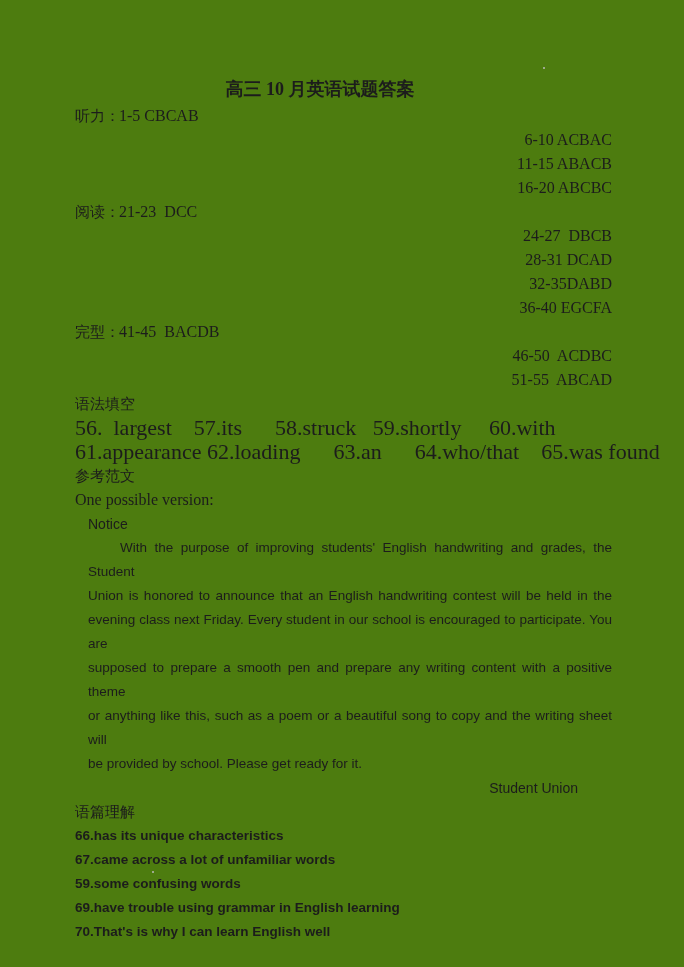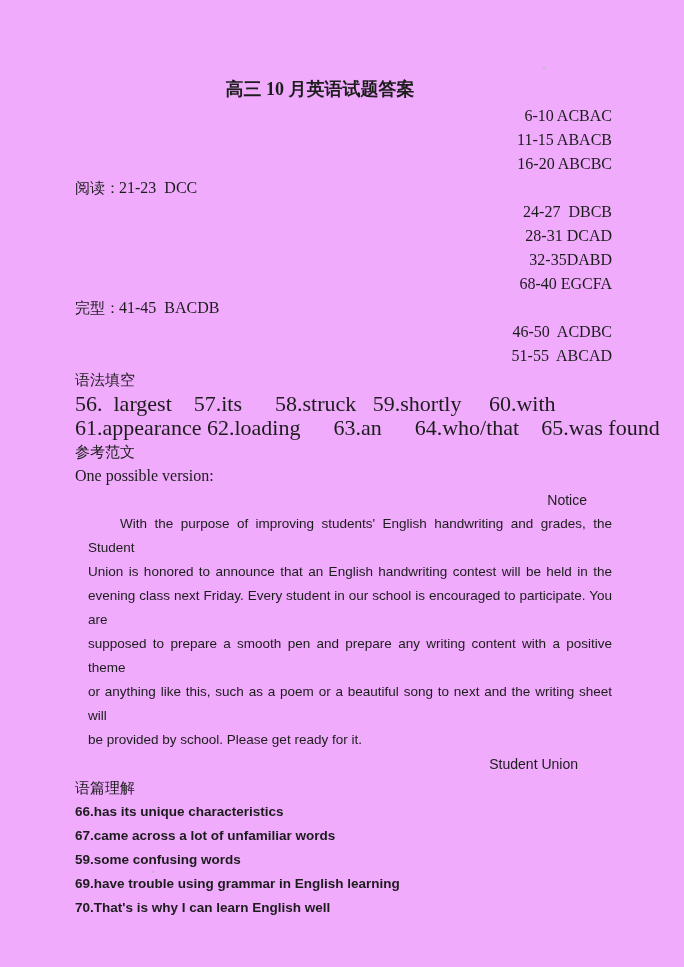--- a/index.html
+++ b/index.html
@@ -1,20 +1,20 @@
 <!DOCTYPE html>
 <html><head>
 <meta charset="utf-8">
 <style>
   html, body { margin: 0; padding: 0; background: #ffffff; }
   .page {
     position: relative;
     width: 684px;
     height: 967px;
-    background: #f0abfc;
+    background: #4d7c0f;
     color: #1c1c1c;
     overflow: hidden;
   }
   .content {
     position: absolute;
     left: 75px;
     top: 76px;
     width: 537px;
   }
   .serif { font-family: "Liberation Serif", "DejaVu Serif", serif; }
@@ -64,21 +64,21 @@
     line-height: 24px;
   }
 
   .essay-block {
     margin-left: 13px;
     width: 524px;
     font-size: 13.5px;
     line-height: 24px;
   }
   .essay-title {
-    text-align: right;
+    text-align: left;
     padding-right: 25px;
     font-size: 14px;
   }
   .essay-line {
     text-align: justify;
     text-align-last: justify;
   }
   .essay-line.first { text-indent: 32px; }
   .essay-line.last  { text-align-last: left; }
   .signature {
@@ -107,34 +107,38 @@
 <body>
 
 <div class="page">
   <div class="content">
 
     <div class="doc-title serif">高三 10 月英语试题答案</div>
 
     <div class="answer-key">
 
       <div class="ak-section">
+        <div class="ak-first">
+          <span class="ak-label serif">听力：</span>
+          <span class="ak-ans serif">1-5 CBCAB</span>
+        </div>
         <div class="ak-cont serif">6-10 ACBAC</div>
         <div class="ak-cont serif">11-15 ABACB</div>
         <div class="ak-cont serif" style="padding-left:42px">16-20 ABCBC</div>
       </div>
 
       <div class="ak-section">
         <div class="ak-first">
           <span class="ak-label serif">阅读：</span>
           <span class="ak-ans serif">21-23  DCC</span>
         </div>
         <div class="ak-cont serif" style="padding-left:50px">24-27  DBCB</div>
         <div class="ak-cont serif">28-31 DCAD</div>
         <div class="ak-cont serif" style="padding-left:50px">32-35DABD</div>
-        <div class="ak-cont serif" style="padding-left:48px">68-40 EGCFA</div>
+        <div class="ak-cont serif" style="padding-left:48px">36-40 EGCFA</div>
       </div>
 
       <div class="ak-section">
         <div class="ak-first">
           <span class="ak-label serif">完型：</span>
           <span class="ak-ans serif">41-45  BACDB</span>
         </div>
         <div class="ak-cont serif">46-50  ACDBC</div>
         <div class="ak-cont serif">51-55  ABCAD</div>
       </div>
@@ -149,21 +153,21 @@
 
     <div class="essay">
       <div class="cjk-heading serif">参考范文</div>
       <div class="intro-line serif">One possible version:</div>
       <div class="essay-block sans">
         <div class="essay-title">Notice</div>
         <div class="essay-line first">With the purpose of improving students' English handwriting and grades, the Student</div>
         <div class="essay-line">Union is honored to announce that an English handwriting contest will be held in the</div>
         <div class="essay-line">evening class next Friday. Every student in our school is encouraged to participate. You are</div>
         <div class="essay-line">supposed to prepare a smooth pen and prepare any writing content with a positive theme</div>
-        <div class="essay-line">or anything like this, such as a poem or a beautiful song to next and the writing sheet will</div>
+        <div class="essay-line">or anything like this, such as a poem or a beautiful song to copy and the writing sheet will</div>
         <div class="essay-line last">be provided by school. Please get ready for it.</div>
         <div class="signature">Student Union</div>
       </div>
     </div>
 
     <div class="comprehension">
       <div class="cjk-heading serif">语篇理解</div>
       <div class="comp-item sans">66.has its unique characteristics</div>
       <div class="comp-item sans">67.came across a lot of unfamiliar words</div>
       <div class="comp-item sans">59.some confusing words</div>

